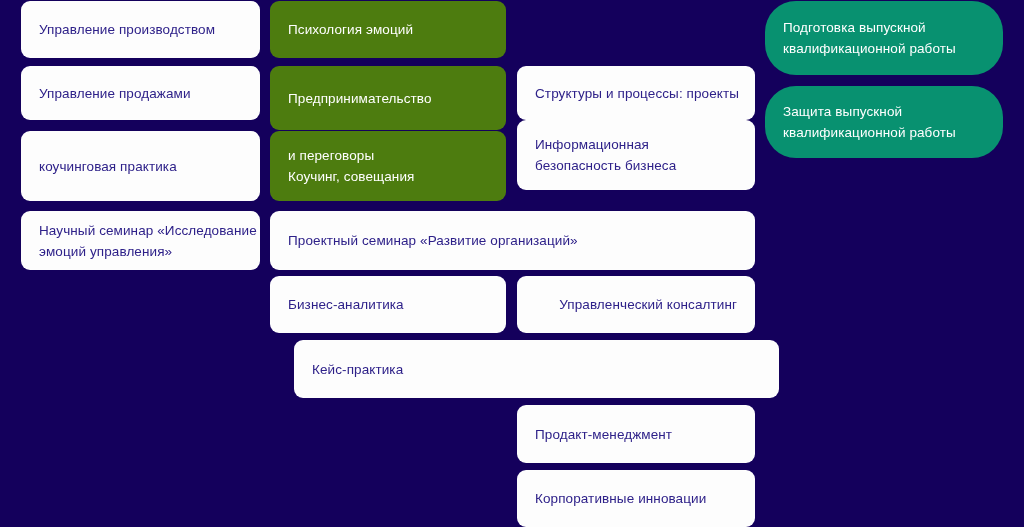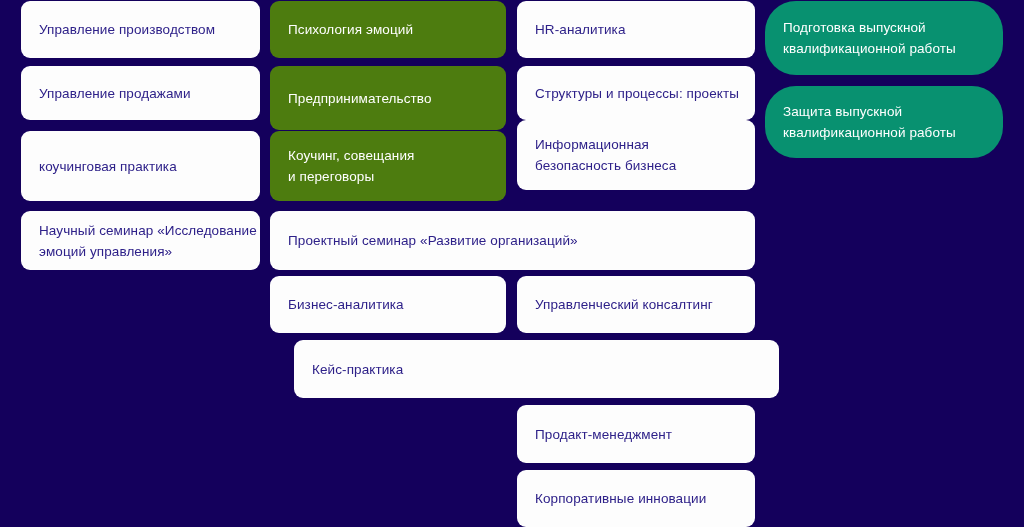--- a/index.html
+++ b/index.html
@@ -55,23 +55,20 @@
 </head>
 <body>
 
 <div id="stage">
     <div class="card white" style="left: 21px; top: 1px; width: 239px; height: 57px;">
       <div class="line">Управление производством</div>
     </div>
     <div class="card blue" style="left: 270px; top: 1px; width: 236px; height: 57px;">
       <div class="line">Психология эмоций</div>
     </div>
-    <div class="card white" style="left: 517px; top: 1px; width: 238px; height: 57px;">
-      <div class="line">HR-аналитика</div>
-    </div>
     <div class="card green" style="left: 765px; top: 1px; width: 238px; height: 74px;">
       <div class="line">Подготовка выпускной</div>
       <div class="line">квалификационной работы</div>
     </div>
     <div class="card white" style="left: 21px; top: 66px; width: 239px; height: 54px;">
       <div class="line">Управление продажами</div>
     </div>
     <div class="card blue" style="left: 270px; top: 66px; width: 236px; height: 64px;">
       <div class="line">Предпринимательство</div>
     </div>
@@ -79,38 +76,38 @@
       <div class="line">Структуры и процессы: проекты</div>
     </div>
     <div class="card green" style="left: 765px; top: 86px; width: 238px; height: 72px;">
       <div class="line">Защита выпускной</div>
       <div class="line">квалификационной работы</div>
     </div>
     <div class="card white" style="left: 21px; top: 131px; width: 239px; height: 70px;">
       <div class="line">коучинговая практика</div>
     </div>
     <div class="card blue" style="left: 270px; top: 131px; width: 236px; height: 70px;">
+      <div class="line">и переговоры</div>
       <div class="line">Коучинг, совещания</div>
-      <div class="line">и переговоры</div>
     </div>
     <div class="card white" style="left: 517px; top: 120px; width: 238px; height: 70px;">
       <div class="line">Информационная</div>
       <div class="line">безопасность бизнеса</div>
     </div>
     <div class="card white" style="left: 21px; top: 211px; width: 239px; height: 59px;">
       <div class="line">Научный семинар «Исследование</div>
       <div class="line">эмоций управления»</div>
     </div>
     <div class="card white" style="left: 270px; top: 211px; width: 485px; height: 59px;">
       <div class="line">Проектный семинар «Развитие организаций»</div>
     </div>
     <div class="card white" style="left: 270px; top: 276px; width: 236px; height: 57px;">
       <div class="line">Бизнес-аналитика</div>
     </div>
-    <div class="card white" style="left: 517px; top: 276px; width: 238px; height: 57px;">
+    <div class="card white" style="left: 517px; top: 276px; width: 238px; height: 57px; text-align: right;">
       <div class="line">Управленческий консалтинг</div>
     </div>
     <div class="card white" style="left: 270px; top: 340px; width: 485px; height: 58px; margin-left: 24px;">
       <div class="line">Кейс-практика</div>
     </div>
     <div class="card white" style="left: 517px; top: 405px; width: 238px; height: 58px;">
       <div class="line">Продакт-менеджмент</div>
     </div>
     <div class="card white" style="left: 517px; top: 470px; width: 238px; height: 57px;">
       <div class="line">Корпоративные инновации</div>

